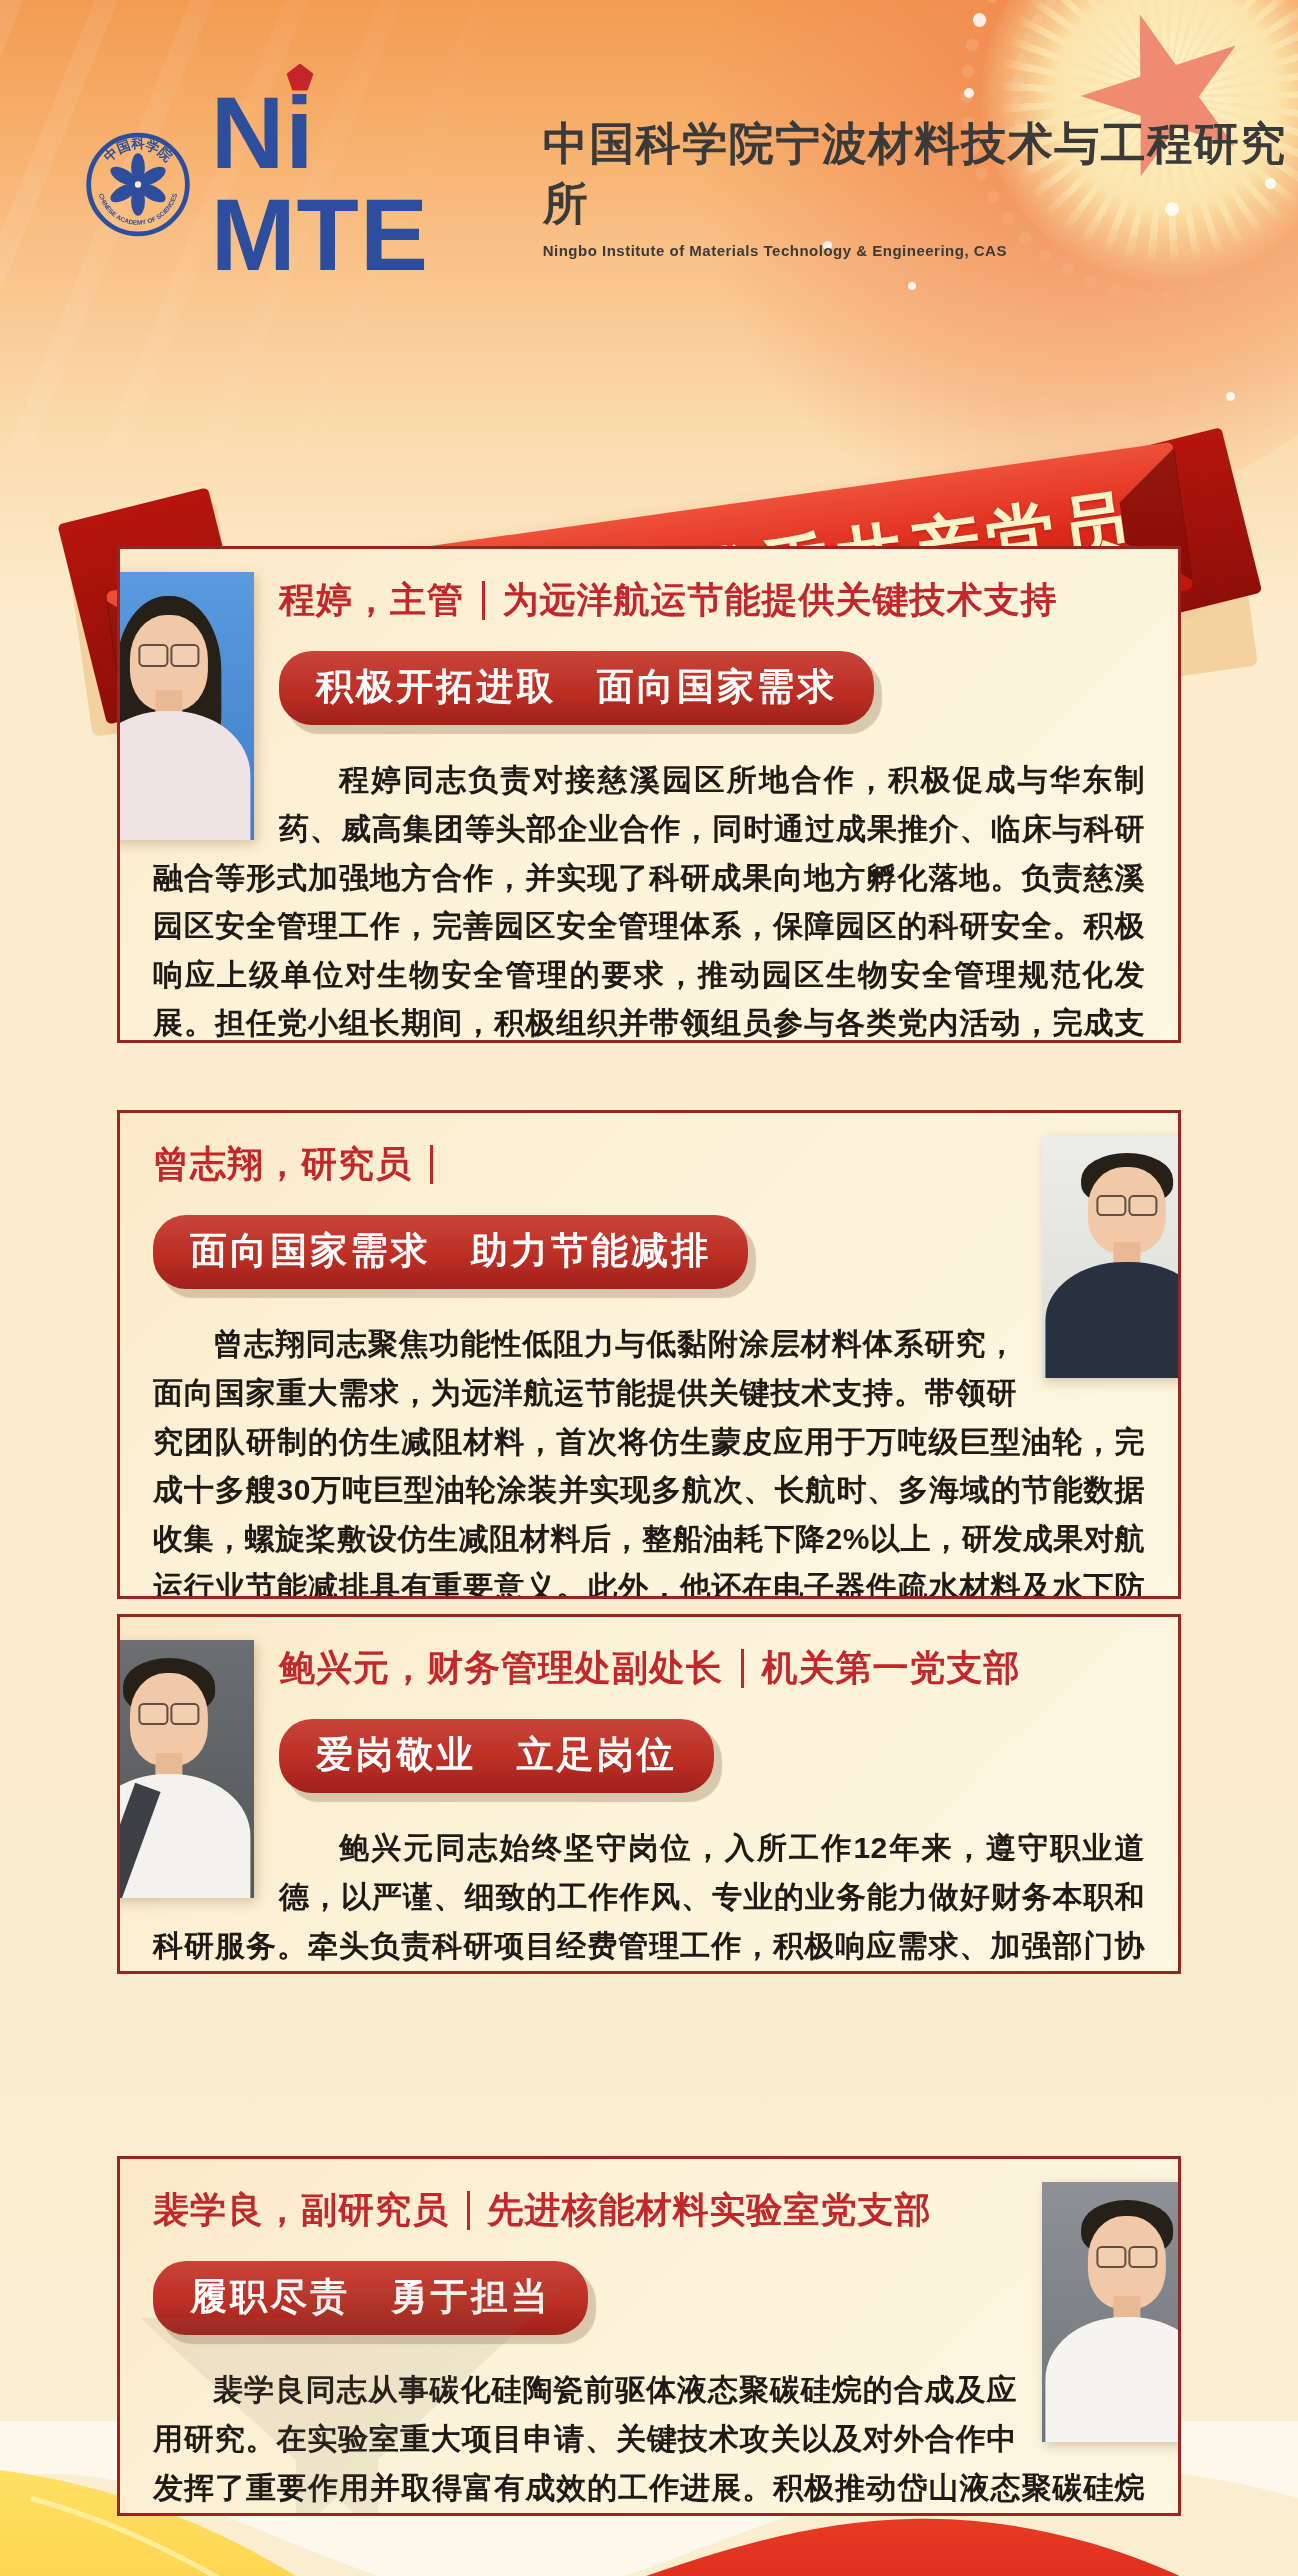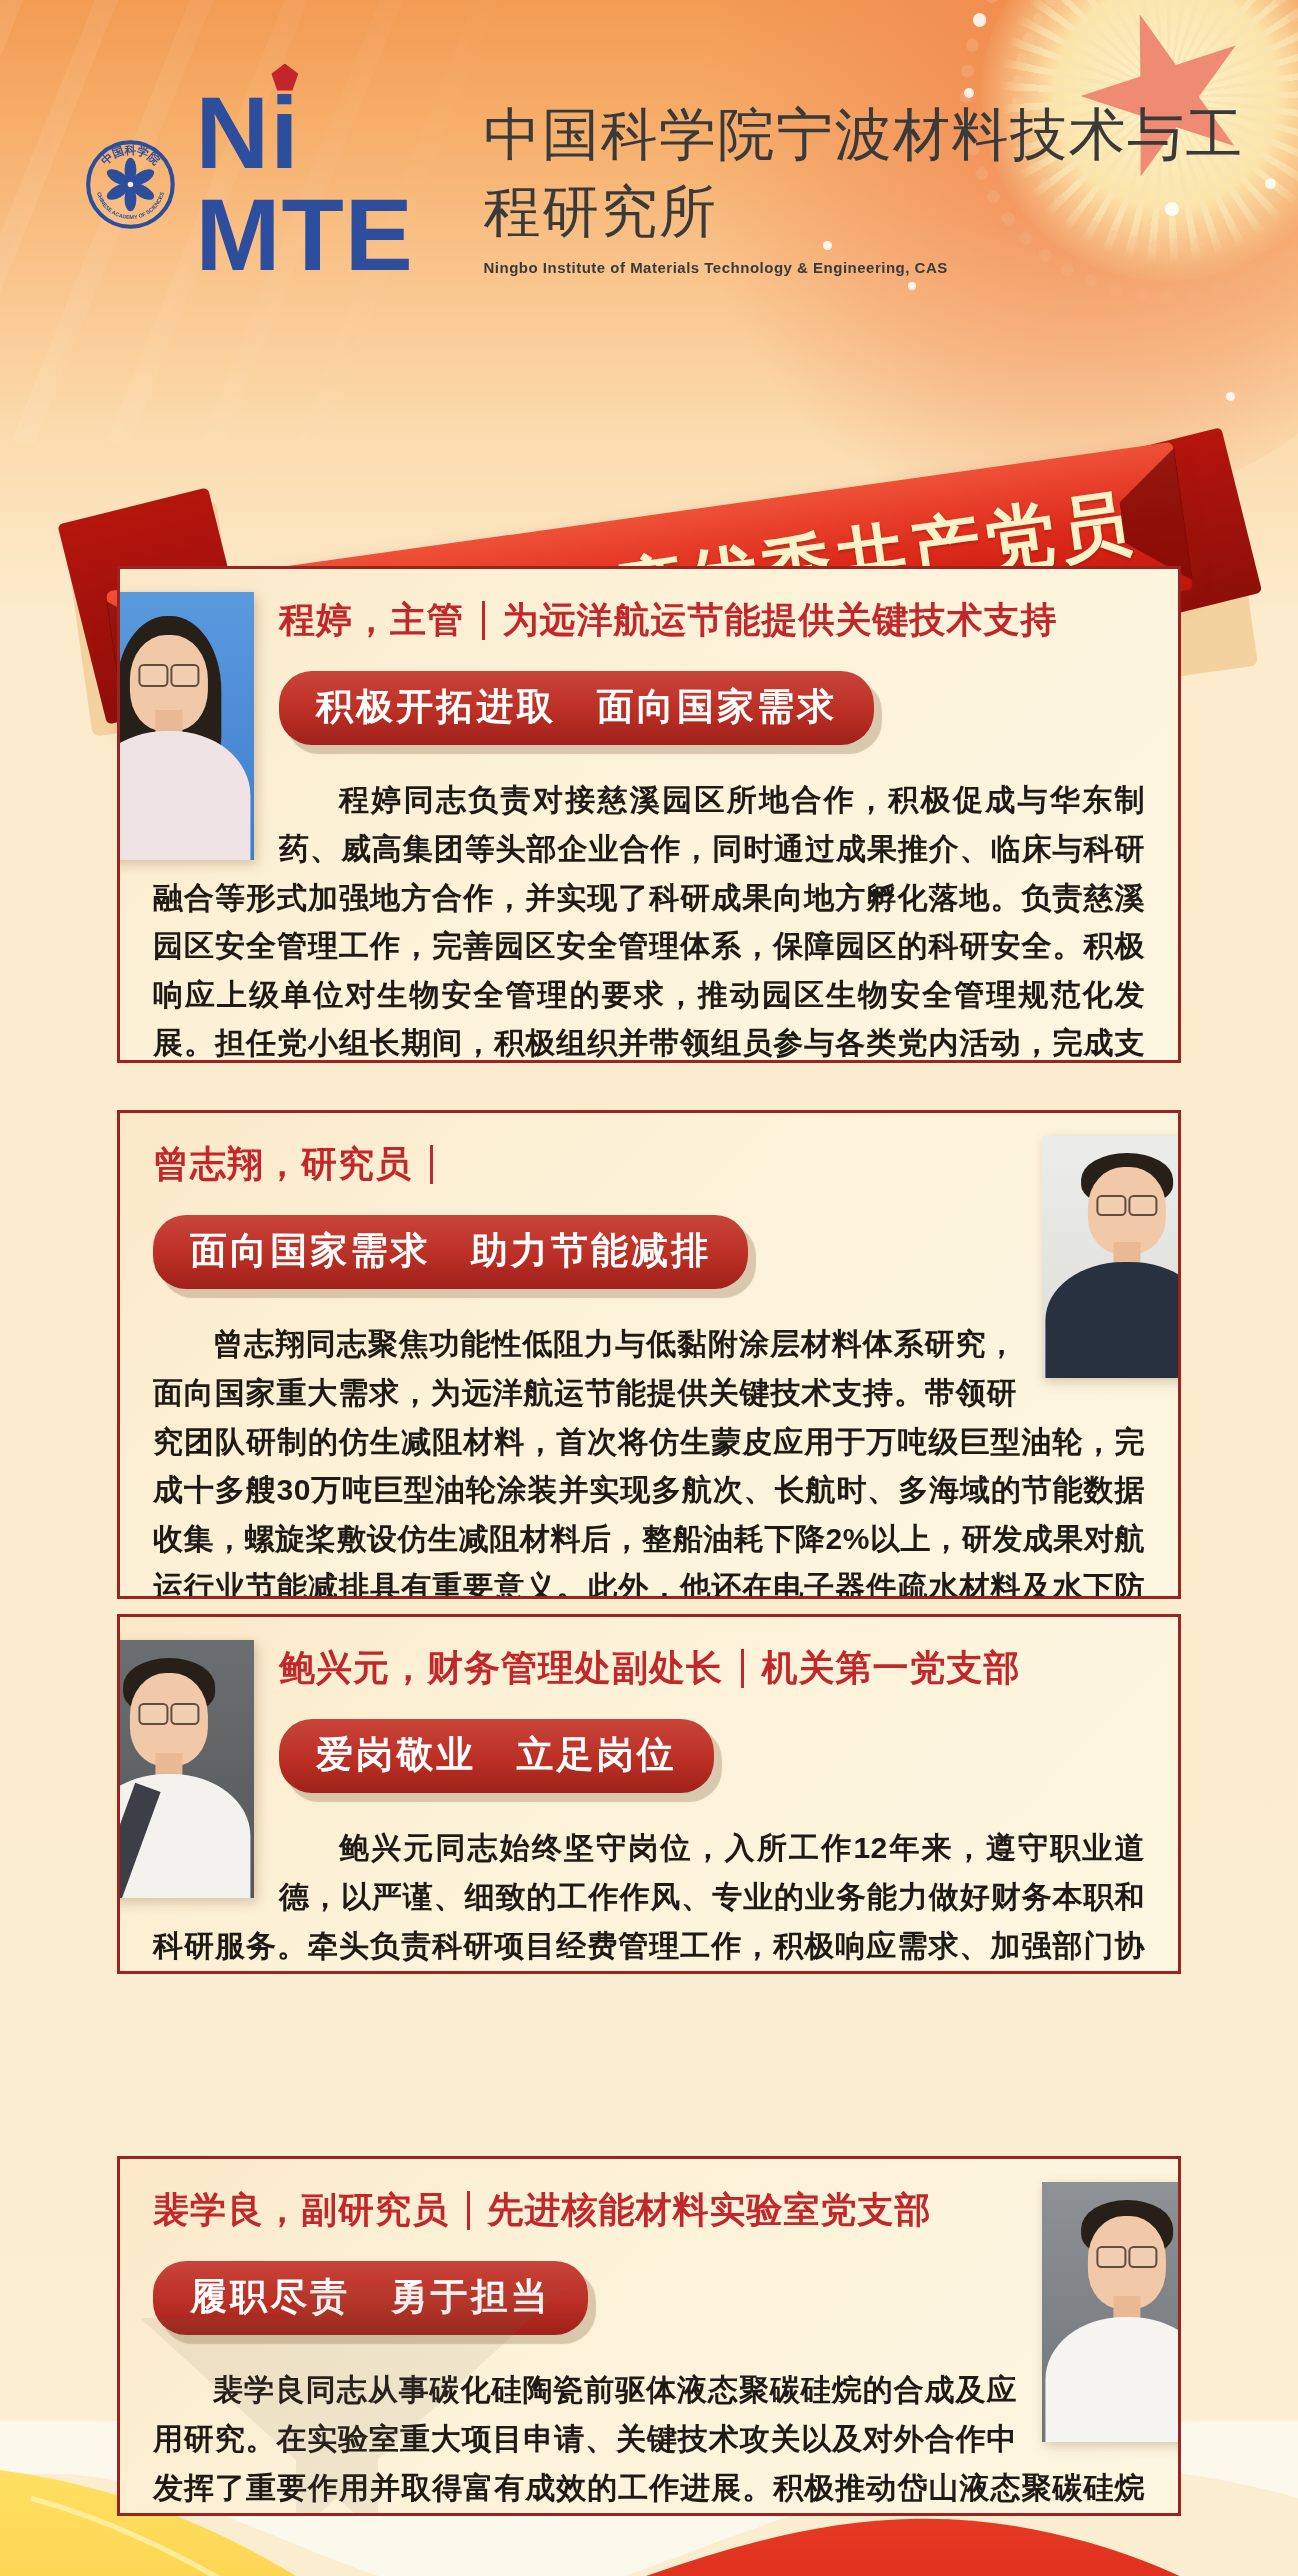--- a/index.html
+++ b/index.html
@@ -28,21 +28,21 @@
     clip-path:polygon(50% 0%,61% 35%,98% 35%,68% 57%,79% 91%,50% 70%,21% 91%,32% 57%,2% 35%,39% 35%);}
   .dot{position:absolute;border-radius:50%;background:rgba(255,255,255,.85);}
   
   .header{position:absolute;left:85px;top:82px;display:flex;align-items:center;}
   .cas-svg{width:111px;height:111px;display:block;}
   .nimte{position:relative;margin-left:19.6px;font-weight:bold;color:#2c4e9c;font-size:102px;line-height:1;letter-spacing:1px;}
   .nimte .i-wrap{position:relative;display:inline-block;}
   .nimte .diamond{position:absolute;left:50%;top:-18.5px;width:27px;height:27px;transform:translateX(-50%) rotate(0deg);
     background:#c4242b;clip-path:polygon(50% 0,100% 38%,78% 100%,22% 100%,0 38%);}
   .orgnames{margin-left:24px;padding-top:5.2px;}
-  .org-cn{font-size:57px;font-weight:normal;color:#3a3a3a;letter-spacing:1.5px;}
+  .org-cn{font-size:45px;font-weight:bold;color:#3a3a3a;letter-spacing:1.5px;}
   .org-en{font-size:15px;font-weight:bold;color:#3a3a3a;margin-top:8.2px;letter-spacing:0.5px;}
   
   .ribbon{position:absolute;left:0;top:222px;width:1298px;height:335px;}
   .rb-underlay{position:absolute;background:#f3d2a0;border-radius:7.2px;}
   .rb-u-right{left:1077px;top:286px;width:170px;height:170px;transform:rotate(-8deg);}
   .rb-u-left{left:77px;top:289px;width:155px;height:216px;transform:rotate(-8deg);}
   .rb-tail{position:absolute;background:linear-gradient(180deg,#b5150d,#8e0f09);border-radius:5.2px;}
   .rb-t-left{left:80px;top:281px;width:155px;height:206px;transform:rotate(-14deg);}
   .rb-t-right{left:1084px;top:222px;width:160px;height:170px;transform:rotate(-14deg);}
   .rb-band{position:absolute;left:111px;top:294px;width:1077px;height:149px;transform:rotate(-8deg);
@@ -52,21 +52,21 @@
   .rb-band::before{content:"";position:absolute;left:-1px;top:9.3px;width:62px;height:134px;
     background:rgba(118,8,4,.75);clip-path:polygon(0 0,100% 35%,100% 65%,0 100%);}
   .rb-band::after{content:"";position:absolute;right:-1px;top:6.2px;width:62px;height:134px;
     background:rgba(118,8,4,.75);clip-path:polygon(100% 0,0 35%,0 65%,100% 100%);}
   .rb-text{font-size:71px;font-weight:bold;color:#faf3c8;letter-spacing:4.1px;white-space:nowrap;
     text-shadow:0 2.1px 3.1px rgba(120,10,5,.35);}
   
   .card{position:absolute;left:117px;width:1064px;border:3.6px solid #9b2423;
     background:linear-gradient(135deg,#fbe9c8 0%,#fcf2d8 38%,#fdf6e0 100%);
     padding:28px 33px 20.6px 33px;overflow:hidden;}
-  .card-1{top:566px;height:497px;}
+  .card-1{top:546px;height:497px;}
   .card-2{top:1110px;height:489px;}
   .card-3{top:1614px;height:360px;}
   .card-4{top:2156px;height:360px;}
   .card-4::before{content:"";position:absolute;left:20.6px;bottom:-20.6px;width:464px;height:289px;opacity:.10;
     background:
       linear-gradient(to top right, transparent 49.6%, #7a6f58 50%) left bottom/237px 216px no-repeat,
       linear-gradient(to top left, transparent 49.6%, #7a6f58 50%) 155px bottom/268px 247px no-repeat;}
   .photo{position:relative;width:170px;height:268px;overflow:hidden;box-shadow:3.1px 4.1px 11.3px rgba(120,80,40,.28);}
   .photo-left{float:left;margin:-5.2px 25px 12.4px -69px;}
   .photo-right{float:right;margin:-5.2px -67px 12.4px 25px;}

